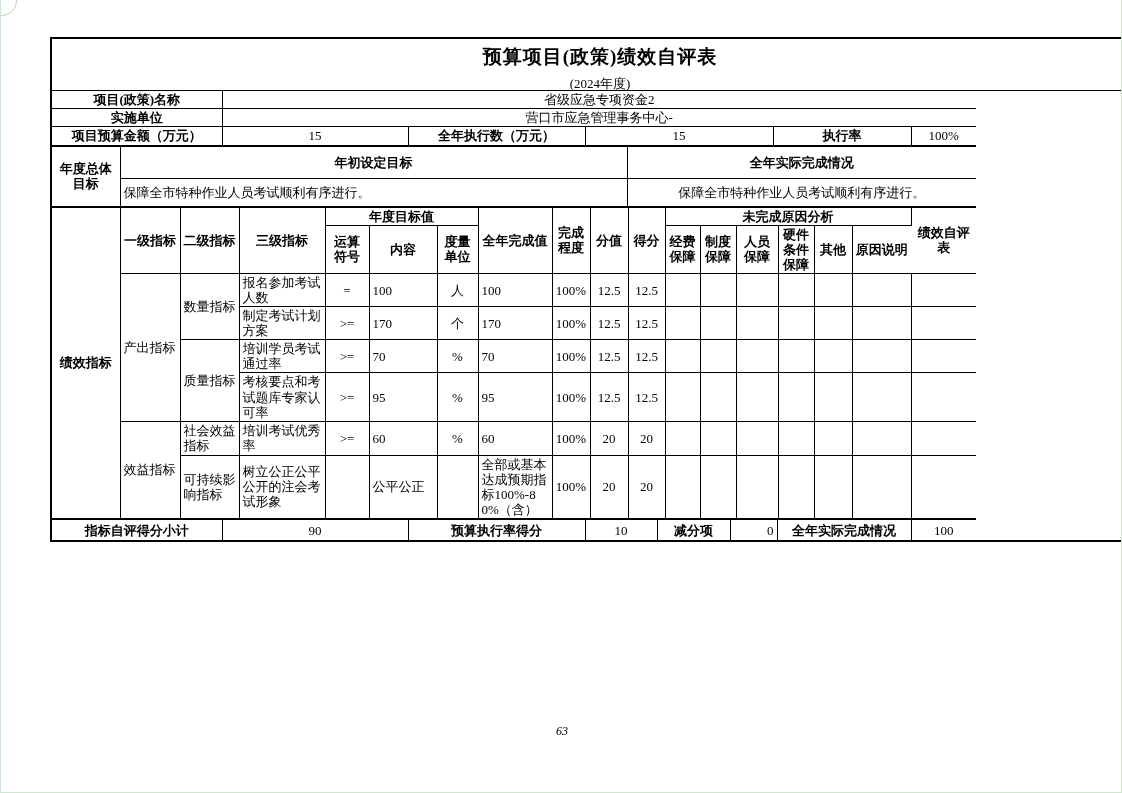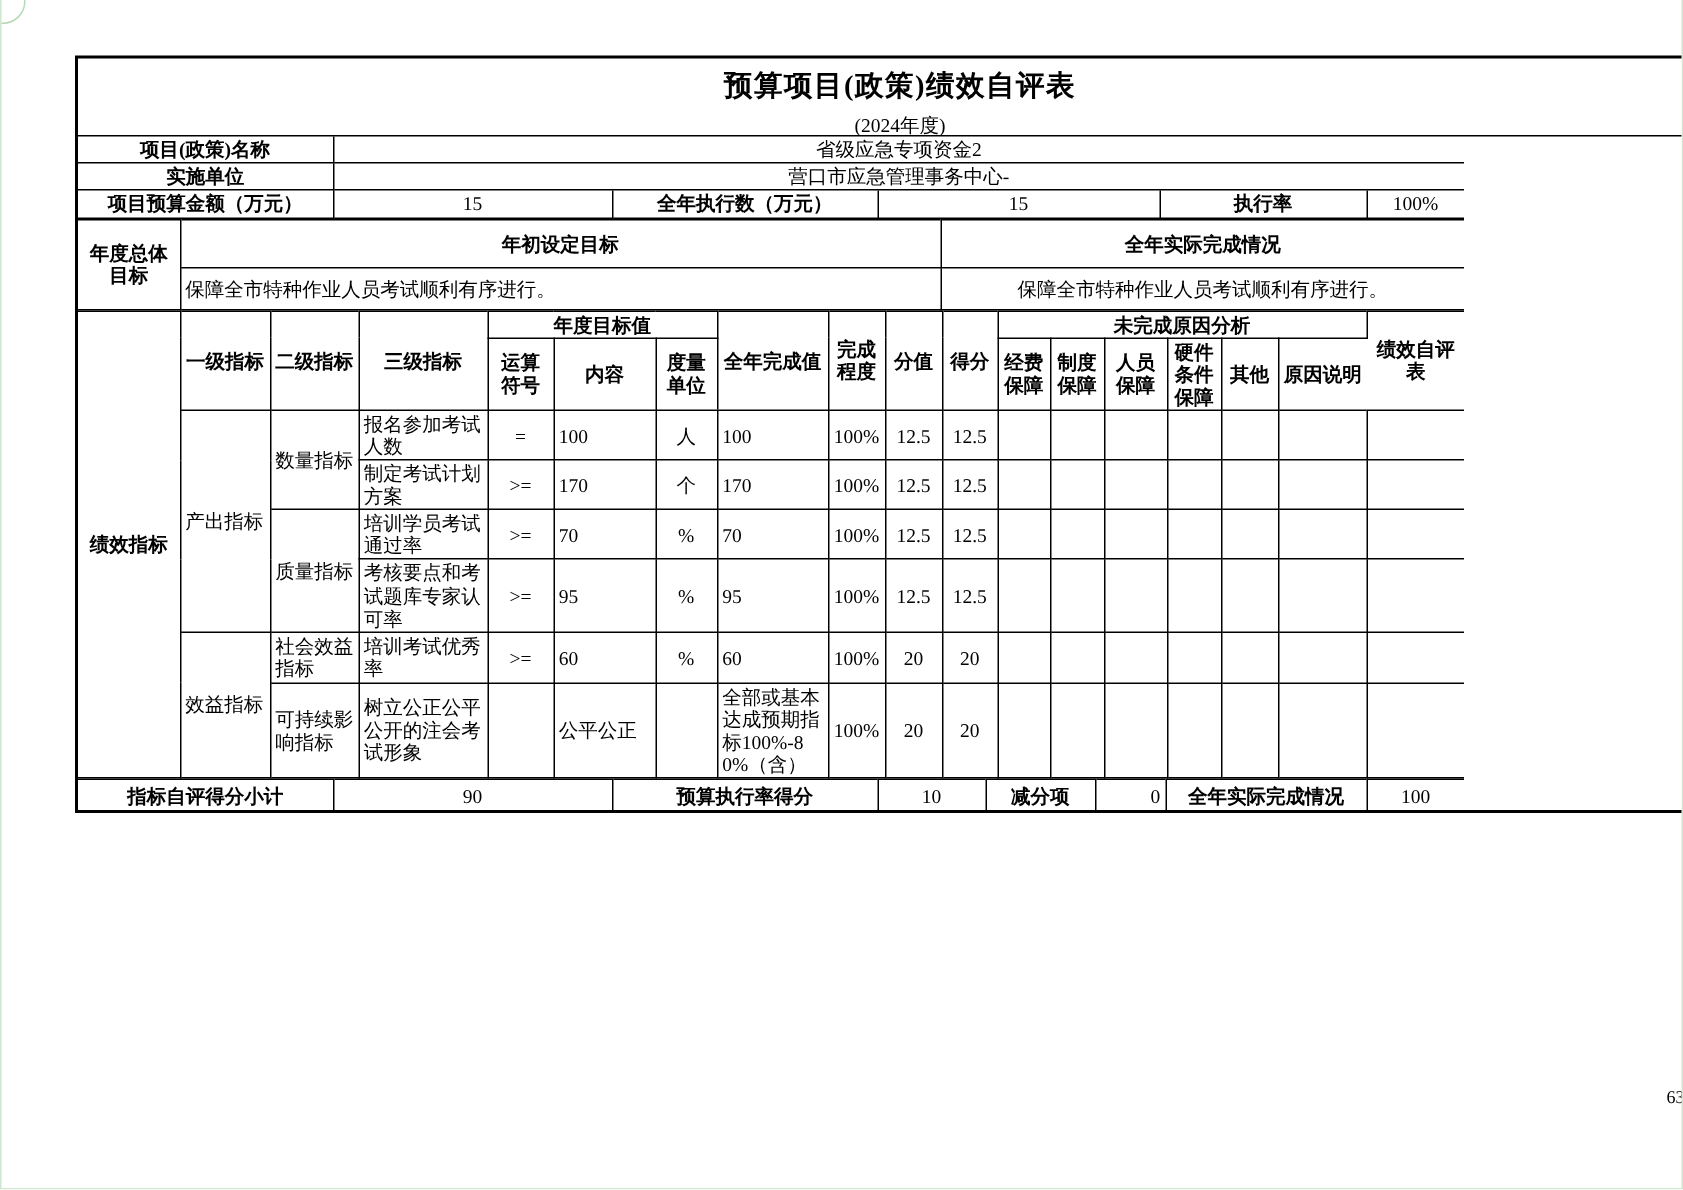--- a/index.html
+++ b/index.html
@@ -29,21 +29,21 @@
     padding:1px 3px;font-size:13px;line-height:1.16;vertical-align:middle;
     overflow:hidden;word-break:break-all;
   }
   .tbl tr td:last-child{border-right:0;text-align:center;}
   .tbl.foot td{border-bottom:0;}
   .hdr{font-weight:bold;text-align:center;}
   .c{text-align:center;}
   .l{text-align:left;}
   .r{text-align:right;padding-right:5px;}
   .goal-text{text-align:left;padding-left:4px;}
-  .page-number{position:absolute;top:724px;left:0;width:1122px;text-align:right;font-size:12px;}
+  .page-number{position:absolute;top:724px;left:0;width:1122px;text-align:center;font-size:12px;font-style:italic;}
 </style>
 </head>
 <body>
 
 <div class="sheet">
   <div class="corner-arc"></div>
 
   <div class="doc">
 
     <div class="title-block">

